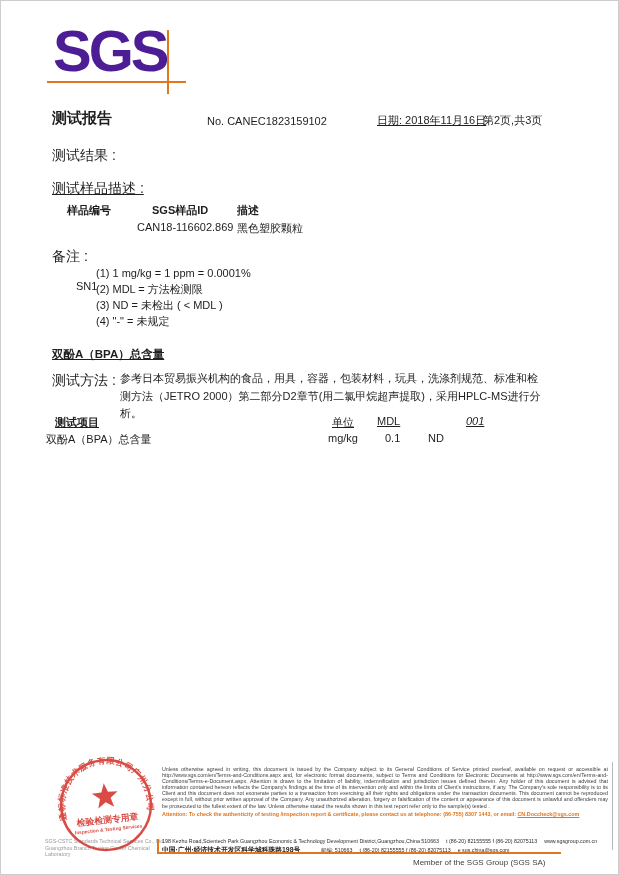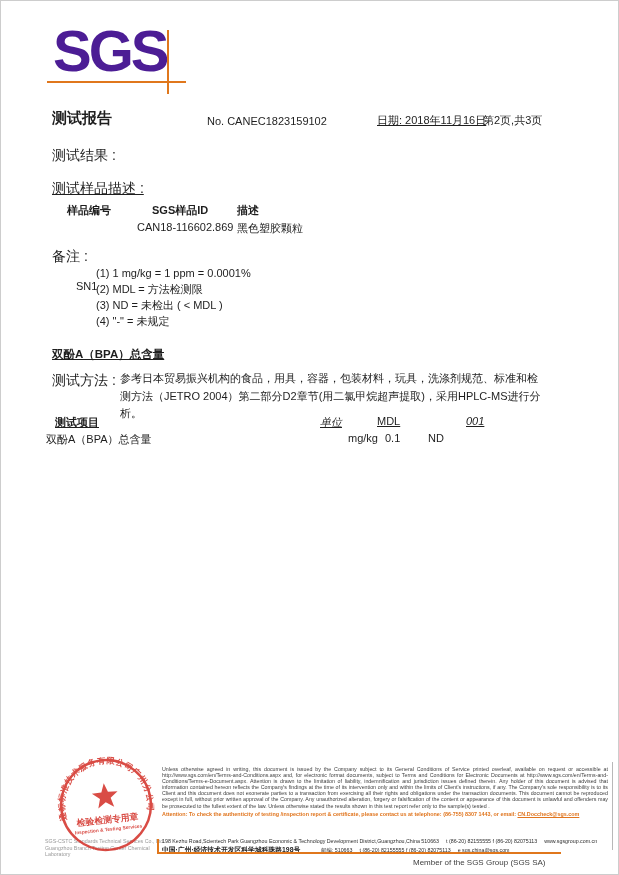--- a/index.html
+++ b/index.html
@@ -65,28 +65,28 @@
 <div class="abs label" style="left:52px;top:248px;">备注 :</div>
 <div class="abs" style="left:80px;top:265px;margin-left:16px;">
   <div class="note-line">(1) 1 mg/kg = 1 ppm = 0.0001%</div>
   <div class="note-line">(2) MDL = 方法检测限</div>
   <div class="note-line">(3) ND = 未检出 ( &lt; MDL )</div>
   <div class="note-line">(4) "-" = 未规定</div>
 </div>
 
 <div class="abs bpa-heading" style="left:52px;top:347px;">双酚A（BPA）总含量</div>
 <div class="abs label" style="left:52px;top:372px;">测试方法 :</div>
-<div class="abs method-text" style="left:120px;top:370px;">参考日本贸易振兴机构的食品，用具，容器，包装材料，玩具，洗涤剂规范、标准和检测方法（JETRO 2004）第二部分D2章节(用二氯甲烷超声提取)，采用HPLC-MS进行分析。</div>
+<div class="abs method-text" style="left:120px;top:370px;">参考日本贸易振兴机构的食品，用具，容器，包装材料，玩具，洗涤剂规范、标准和检测方法（JETRO 2000）第二部分D2章节(用二氯甲烷超声提取)，采用HPLC-MS进行分析。</div>
 
 <div class="abs cell u b" style="left:55px;top:415px;">测试项目</div>
-<div class="abs cell u" style="left:320px;top:415px;font-style:italic;">单位</div>
+<div class="abs cell u" style="left:332px;top:415px;">单位</div>
 <div class="abs cell u" style="left:377px;top:415px;">MDL</div>
 <div class="abs cell u i" style="left:427px;top:415px;">001</div>
 <div class="abs cell" style="left:46px;top:432px;">双酚A（BPA）总含量</div>
-<div class="abs cell" style="left:328px;top:432px;margin-left:20px;">mg/kg</div>
+<div class="abs cell" style="left:328px;top:432px;">mg/kg</div>
 <div class="abs cell" style="left:385px;top:432px;">0.1</div>
 <div class="abs cell" style="left:428px;top:432px;">ND</div>
 
 <div class="abs" style="left:45px;top:838px;">
   <div class="company-line">SGS-CSTC Standards Technical Services Co., Ltd.</div>
   <div class="company-line">Guangzhou Branch Testing Center Chemical Laboratory</div>
 </div>
 
 <svg class="abs stamp-svg" style="left:58px;top:757px;" width="96" height="96" viewBox="0 0 92 92">
   <circle cx="46" cy="46" r="43" fill="none" stroke="#d4342c" stroke-width="2.4"></circle>

